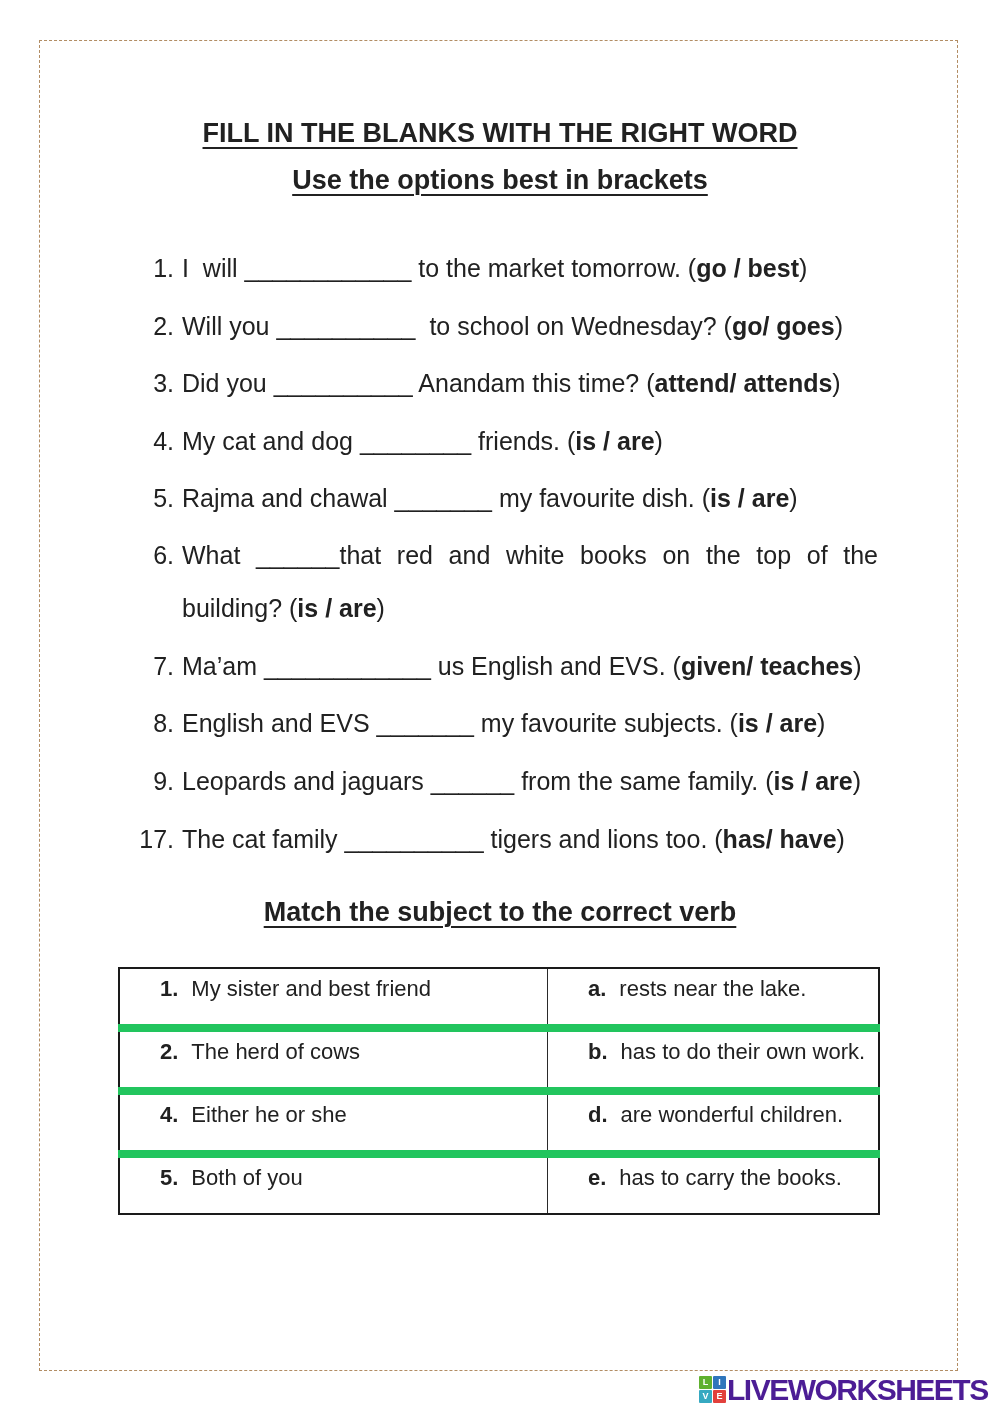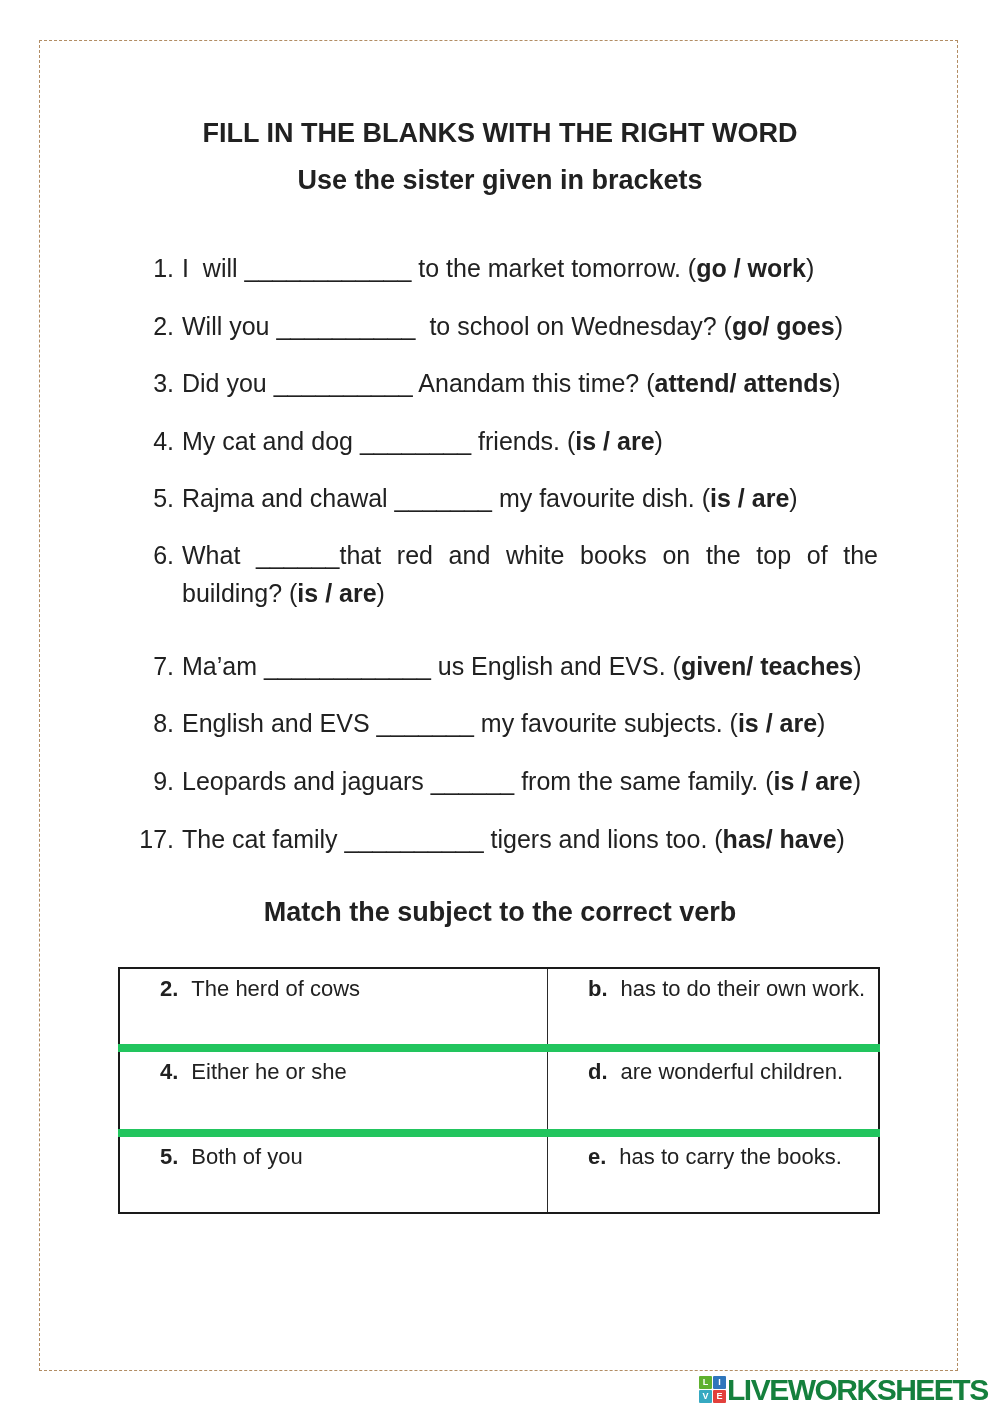--- a/index.html
+++ b/index.html
@@ -9,37 +9,37 @@
     font-family:"Liberation Sans","DejaVu Sans",sans-serif;
     color:#212121;overflow:hidden;
   }
   .page-border{
     position:absolute;left:39px;top:40px;width:917px;height:1329px;
     border:1px dashed #b28d64;pointer-events:none;
   }
   .heading{
     position:absolute;left:0;width:1000px;text-align:center;
     font-weight:700;font-size:27px;line-height:30px;
-    text-decoration-thickness:2px;text-underline-offset:5px;
+    text-decoration:underline;text-decoration-thickness:2px;text-underline-offset:5px;
   }
   #title{top:118px;}
   #subtitle{top:165px;}
   #match-heading{top:897px;}
   .fill-item{position:absolute;left:0;top:0;width:1000px;font-size:25px;line-height:30px;}
   .fill-item .num{
     position:absolute;left:118px;width:56px;text-align:right;white-space:pre;
   }
   .fill-item .body{
     position:absolute;left:182px;width:696px;white-space:pre;
   }
   .fill-item .body.wrap2{white-space:normal;}
   .fill-item .l1{
     white-space:pre-wrap;text-align:justify;text-align-last:justify;line-height:30px;
   }
-  .fill-item .l2{white-space:pre;margin-top:8px;line-height:30px;}
+  .fill-item .l2{white-space:pre;margin-top:23px;line-height:30px;}
   .opt{font-weight:700;}
   table.match{
     position:absolute;left:118px;top:967px;width:762px;height:247px;
     border-collapse:collapse;table-layout:fixed;font-size:22px;
   }
   table.match td{
     border:1px solid #2a2a2a;vertical-align:top;
     padding:7px 6px 0 40px;height:48px;line-height:26px;
   }
   table.match{border:2px solid #1a1a1a;}
@@ -59,26 +59,26 @@
     position:absolute;left:28px;top:0;font-weight:700;font-size:30px;line-height:31px;
     letter-spacing:-1.5px;white-space:nowrap;
   }
 </style>
 </head>
 <body>
 
 <div class="page-border"></div>
 
 <div id="title" class="heading">FILL IN THE BLANKS WITH THE RIGHT WORD</div>
-<div id="subtitle" class="heading">Use the sister given in brackets</div>
+<div id="subtitle" class="heading">Use the options best in brackets</div>
 
 <div id="fill-list">
     <div class="fill-item" style="top: 253px;">
       <span class="num">1.</span>
-      <span class="body">I  will ____________ to the market tomorrow. (<span class="opt">go / work</span>)</span>
+      <span class="body">I  will ____________ to the market tomorrow. (<span class="opt">go / best</span>)</span>
     </div>
     <div class="fill-item" style="top: 311px;">
       <span class="num">2.</span>
       <span class="body">Will you __________  to school on Wednesday? (<span class="opt">go/ goes</span>)</span>
     </div>
     <div class="fill-item" style="top: 368px;">
       <span class="num">3.</span>
       <span class="body">Did you __________ Anandam this time? (<span class="opt">attend/ attends</span>)</span>
     </div>
     <div class="fill-item" style="top: 426px;">
@@ -112,20 +112,24 @@
       <span class="num">17.</span>
       <span class="body">The cat family __________ tigers and lions too. (<span class="opt">has/ have</span>)</span>
     </div>
   </div>
 
 <div id="match-heading" class="heading">Match the subject to the correct verb</div>
 
 <table class="match">
   <tbody id="match-body">
       <tr>
+        <td class="c1"><span class="cell-key">1.</span>My sister and best friend</td>
+        <td><span class="cell-key">a.</span>rests near the lake.</td>
+      </tr>
+      <tr>
         <td class="c1"><span class="cell-key">2.</span>The herd of cows</td>
         <td><span class="cell-key">b.</span>has to do their own work.</td>
       </tr>
       <tr>
         <td class="c1"><span class="cell-key">4.</span>Either he or she</td>
         <td><span class="cell-key">d.</span>are wonderful children.</td>
       </tr>
       <tr>
         <td class="c1"><span class="cell-key">5.</span>Both of you</td>
         <td><span class="cell-key">e.</span>has to carry the books.</td>
@@ -133,14 +137,14 @@
     </tbody>
 </table>
 
 <div class="logo">
   <div class="logo-grid" id="logo-grid">
       <div class="logo-sq" style="background: rgb(95, 177, 47);">L</div>
       <div class="logo-sq" style="background: rgb(47, 118, 188);">I</div>
       <div class="logo-sq" style="background: rgb(54, 169, 193);">V</div>
       <div class="logo-sq" style="background: rgb(226, 64, 60);">E</div>
     </div>
-  <div class="logo-text" style="color: #15803d;">LIVEWORKSHEETS</div>
+  <div class="logo-text" style="color: #4c1d95;">LIVEWORKSHEETS</div>
 </div>
 
 </body></html>

